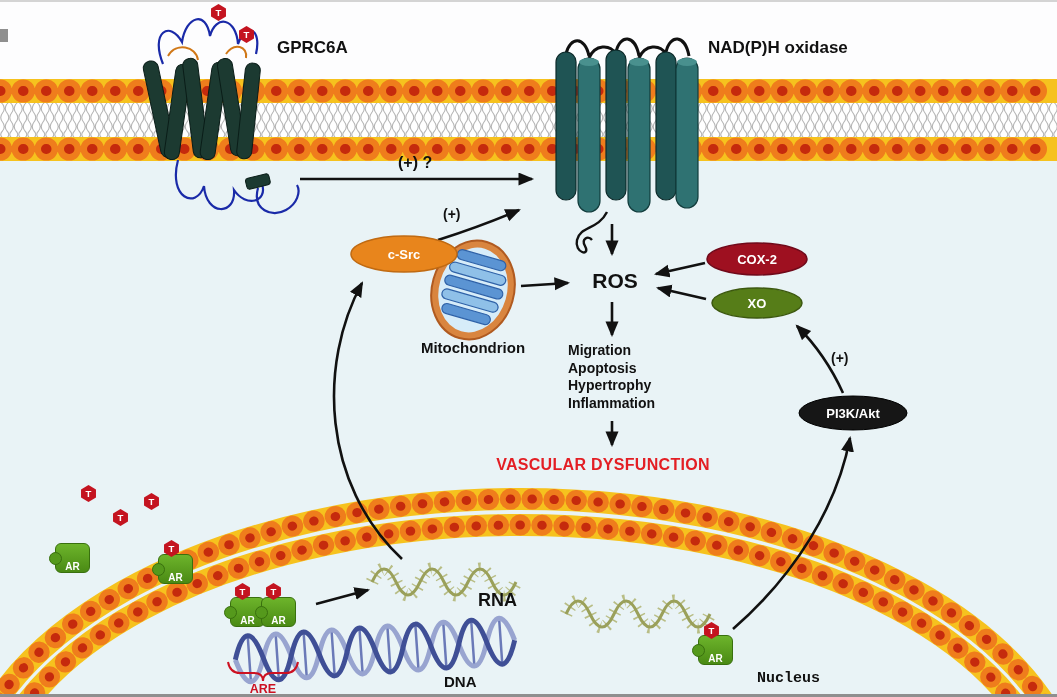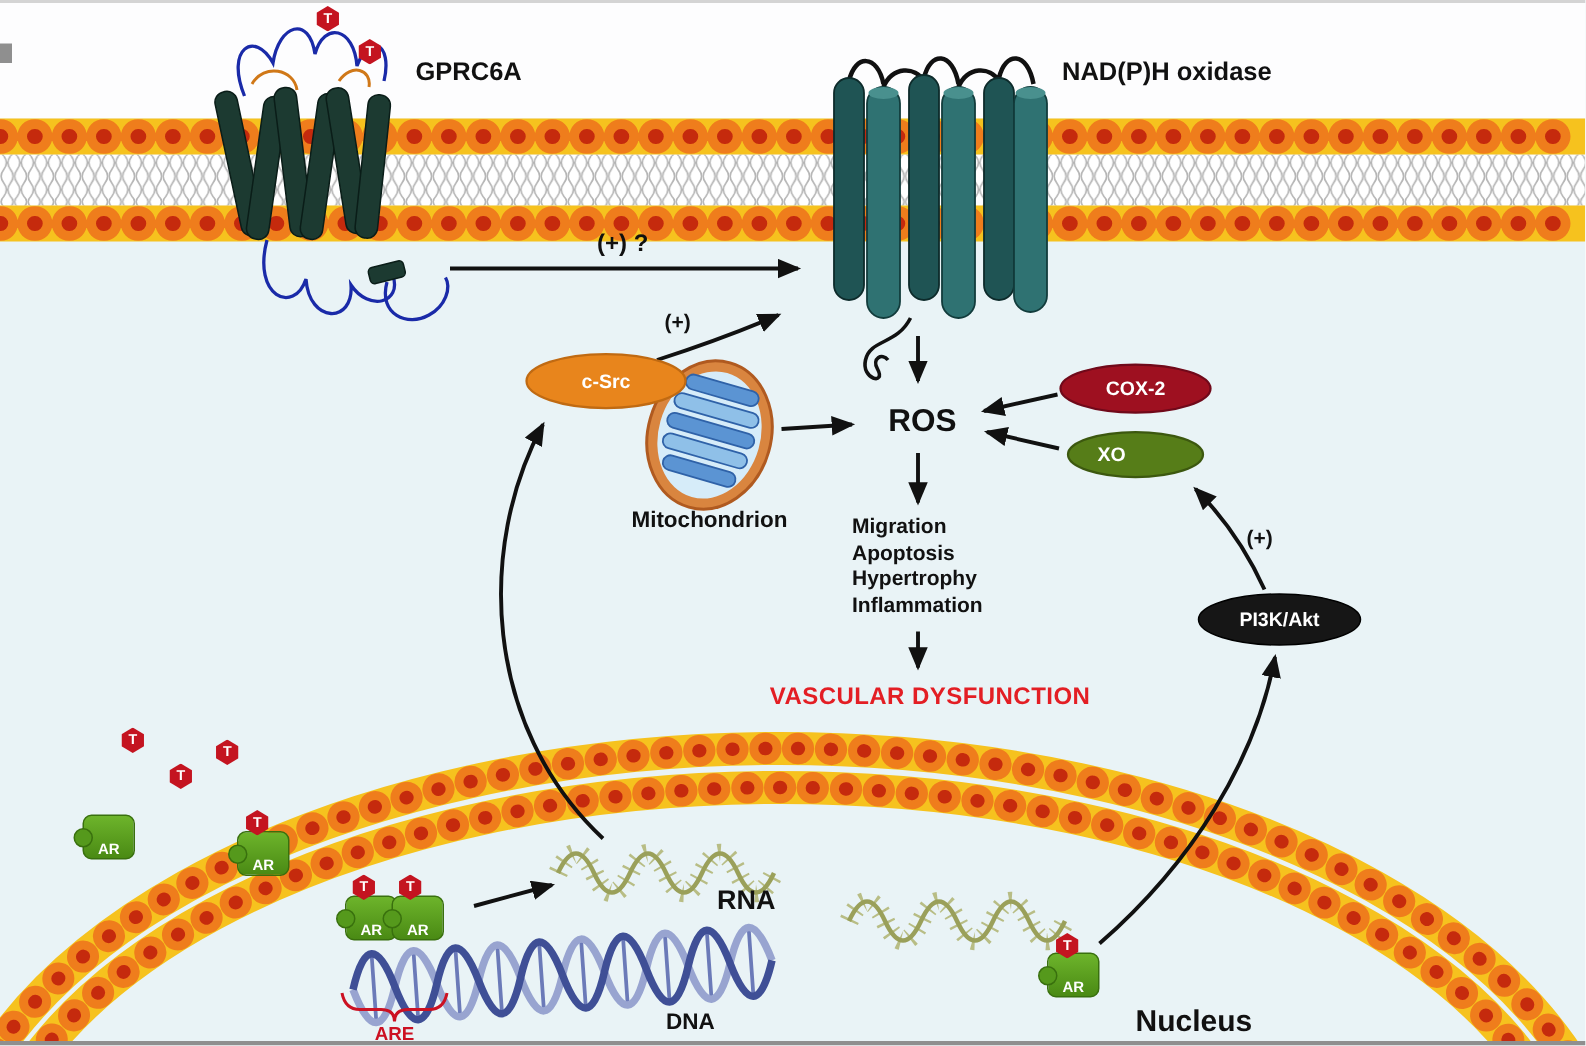--- a/index.html
+++ b/index.html
@@ -157,36 +157,36 @@
   </svg>
 
   <div class="label" style="left:277px; top:36px; font-size:17px;">GPRC6A</div>
   <div class="label" style="left:708px; top:36px; font-size:17px;">NAD(P)H oxidase</div>
   <div class="label" style="left:398px; top:152px; font-size:16px;">(+) ?</div>
   <div class="label" style="left:443px; top:204px; font-size:14px;">(+)</div>
   <div class="label ctr" style="left:404px; top:252px; font-size:13px; color:#fff;">c-Src</div>
   <div class="label ctr" style="left:473px; top:345px; font-size:15px;">Mitochondrion</div>
   <div class="label ctr" style="left:615px; top:279px; font-size:21px;text-align:center;">ROS</div>
   <div class="label ctr" style="left:757px; top:257px; font-size:13px; color:#fff;">COX-2</div>
-  <div class="label ctr" style="left:741px; top:301px; font-size:13px; color:#fff;">XO</div>
+  <div class="label ctr" style="left:757px; top:301px; font-size:13px; color:#fff;">XO</div>
   <div class="label ctr" style="left:853px; top:411px; font-size:13px; color:#fff;">PI3K/Akt</div>
   <div class="label" style="left:831px; top:348px; font-size:14px;">(+)</div>
 
   <div class="label" style="left:568px; top:340px; font-size:14px; line-height:17.5px;">
     <div>Migration</div>
     <div>Apoptosis</div>
     <div>Hypertrophy</div>
     <div>Inflammation</div>
   </div>
 
-  <div class="label ctr" style="left:603px; top:463px; font-size:16px; color:#e31e24; letter-spacing:0.3px;margin-left:17px;">VASCULAR DYSFUNCTION</div>
+  <div class="label ctr" style="left:603px; top:463px; font-size:16px; color:#e31e24; letter-spacing:0.3px;">VASCULAR DYSFUNCTION</div>
   <div class="label" style="left:478px; top:588px; font-size:18px;">RNA</div>
   <div class="label" style="left:444px; top:671px; font-size:15px;">DNA</div>
   <div class="label ctr" style="left:263px; top:687px; font-size:12.5px; color:#cc1122;">ARE</div>
-  <div class="label" style="left:757px; top:668px; font-size:20px;">Nucleus</div>
+  <div class="label" style="left:757px; top:668px; font-size:15px;font-family:Liberation Mono, monospace;">Nucleus</div>
 
   <div class="t-hex" style="left:210px; top:2px;">T</div>
   <div class="t-hex" style="left:238px; top:24px;">T</div>
   <div class="t-hex" style="left:80px;  top:483px;">T</div>
   <div class="t-hex" style="left:112px; top:507px;">T</div>
   <div class="t-hex" style="left:143px; top:491px;">T</div>
   <div class="t-hex" style="left:163px; top:538px;">T</div>
   <div class="t-hex" style="left:234px; top:581px;">T</div>
   <div class="t-hex" style="left:265px; top:581px;">T</div>
   <div class="t-hex" style="left:703px; top:620px;">T</div>

